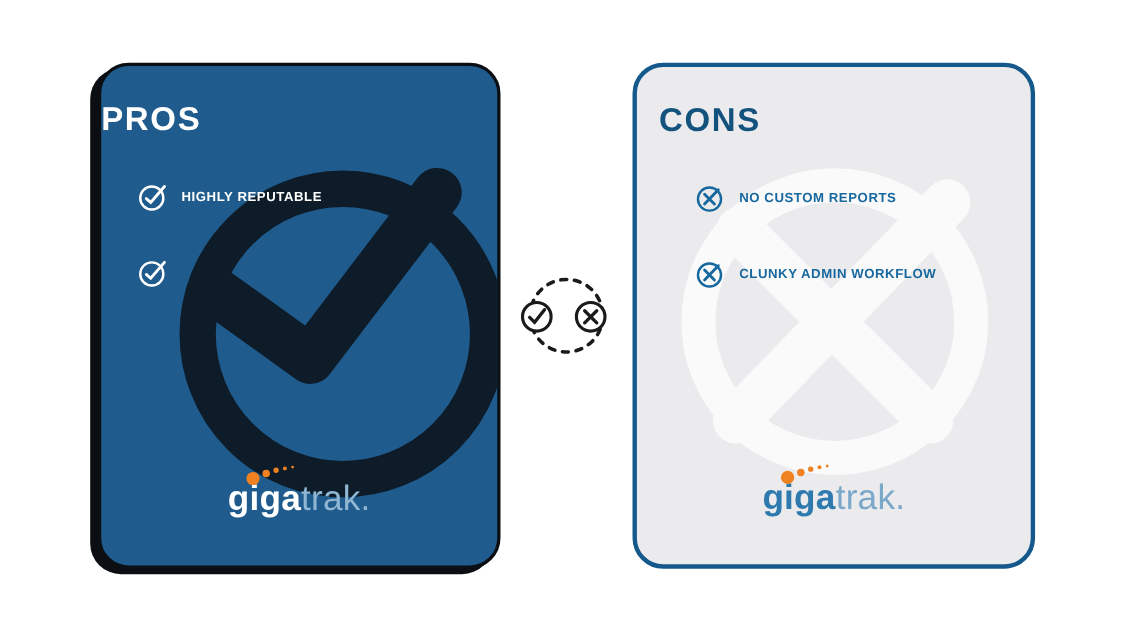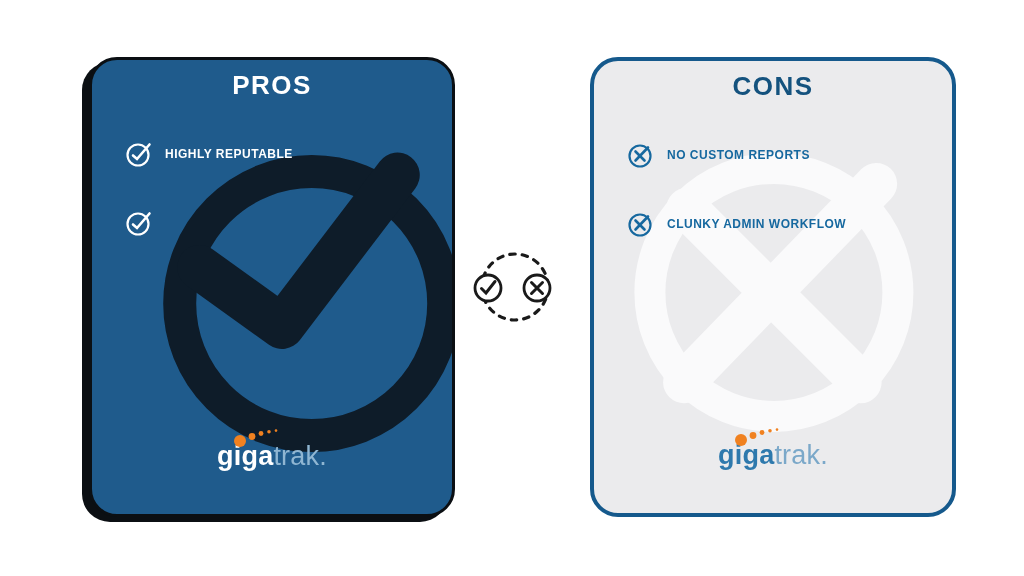--- a/index.html
+++ b/index.html
@@ -16,31 +16,32 @@
     border-radius: 28px;
     overflow: hidden;
   }
   .card-pros {
     left: 89px;
     background: #1F5B8C;
     border: 3px solid #0B0F13;
     box-shadow: -7px 5px 0 #0B0F13;
   }
   .card-cons {
-    left: 590px;
+    left: 575px;
     background: #EBEBED;
     border: 4px solid #15598C;
+    padding-left: 20px;
   }
 
   .card-title {
     position: relative;
     z-index: 2;
-    margin-top: 10px;
-    text-align: center;
-    font-size: 26px;
+    margin-top: 32px;
+    text-align: left;
+    font-size: 30px;
     font-weight: 800;
     letter-spacing: 1.5px;
   }
   .card-pros .card-title { color: #FFFFFF; }
   .card-cons .card-title { color: #14527E; }
 
   .items {
     position: relative;
     z-index: 2;
     display: flex;
@@ -68,21 +69,21 @@
   .watermark-cons { left: 28px; top: 95px; color: #FAFAFB; }
 
   
   .logo {
     position: absolute;
     z-index: 2;
     bottom: 42px;
     left: 0; right: 0;
     text-align: center;
   }
-  .logo-mark { position: relative; display: inline-block; font-size: 27px; letter-spacing: 0.2px; }
+  .logo-mark { position: relative; display: inline-block; font-size: 32px; letter-spacing: 0.2px; }
   .logo-giga { font-weight: 800; }
   .logo-trak { font-weight: 400; }
   .card-pros .logo-giga { color: #FFFFFF; }
   .card-pros .logo-trak { color: #8FB6D2; }
   .card-cons .logo-giga { color: #2E79AD; }
   .card-cons .logo-trak { color: #7BA8C9; }
   .logo-dots { position: absolute; top: -12px; left: 16px; }
 
   
   .center-badge { position: absolute; left: 472px; top: 250px; width: 82px; height: 76px; }

